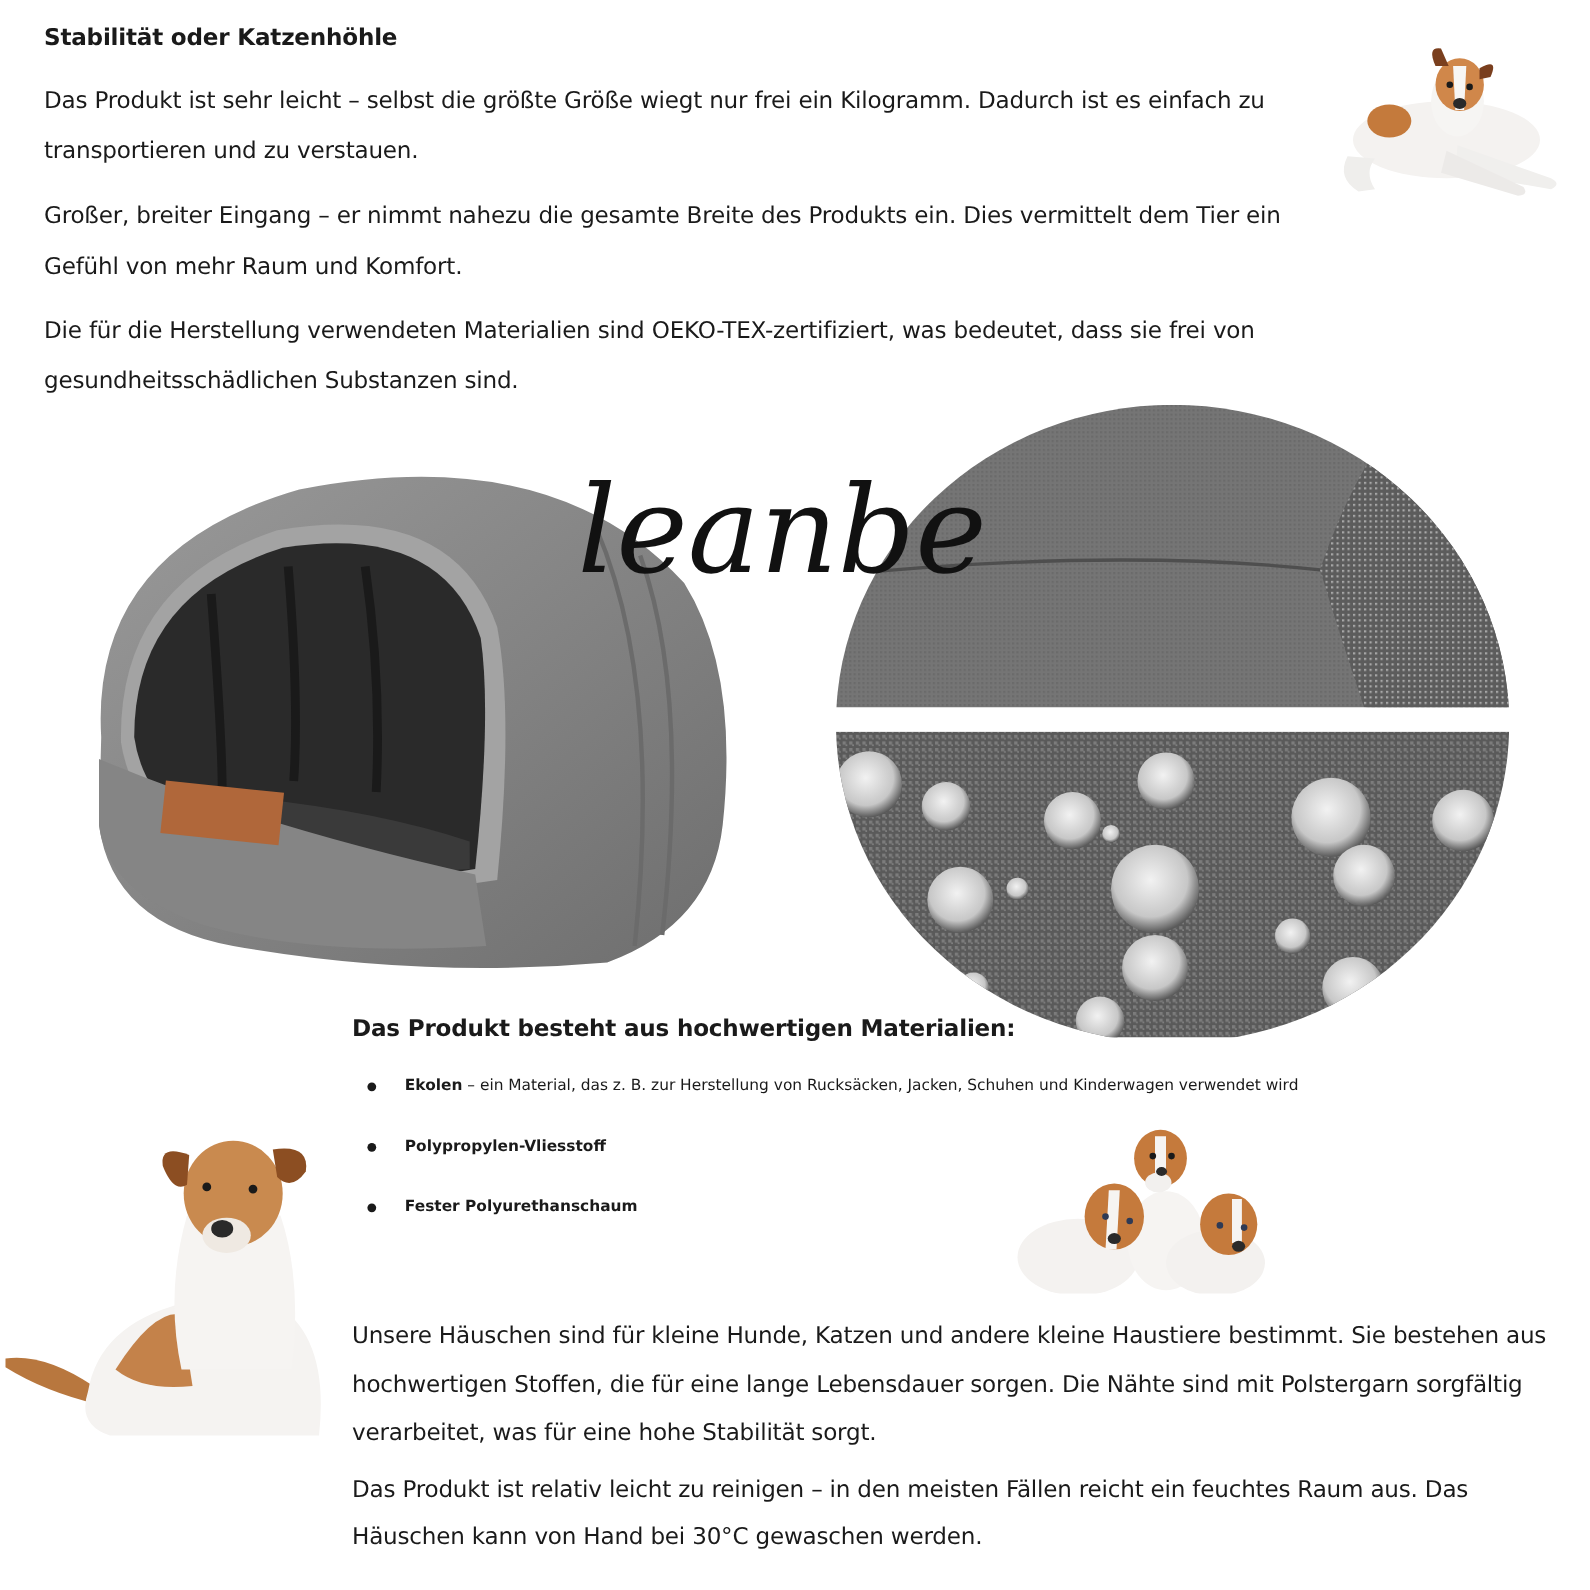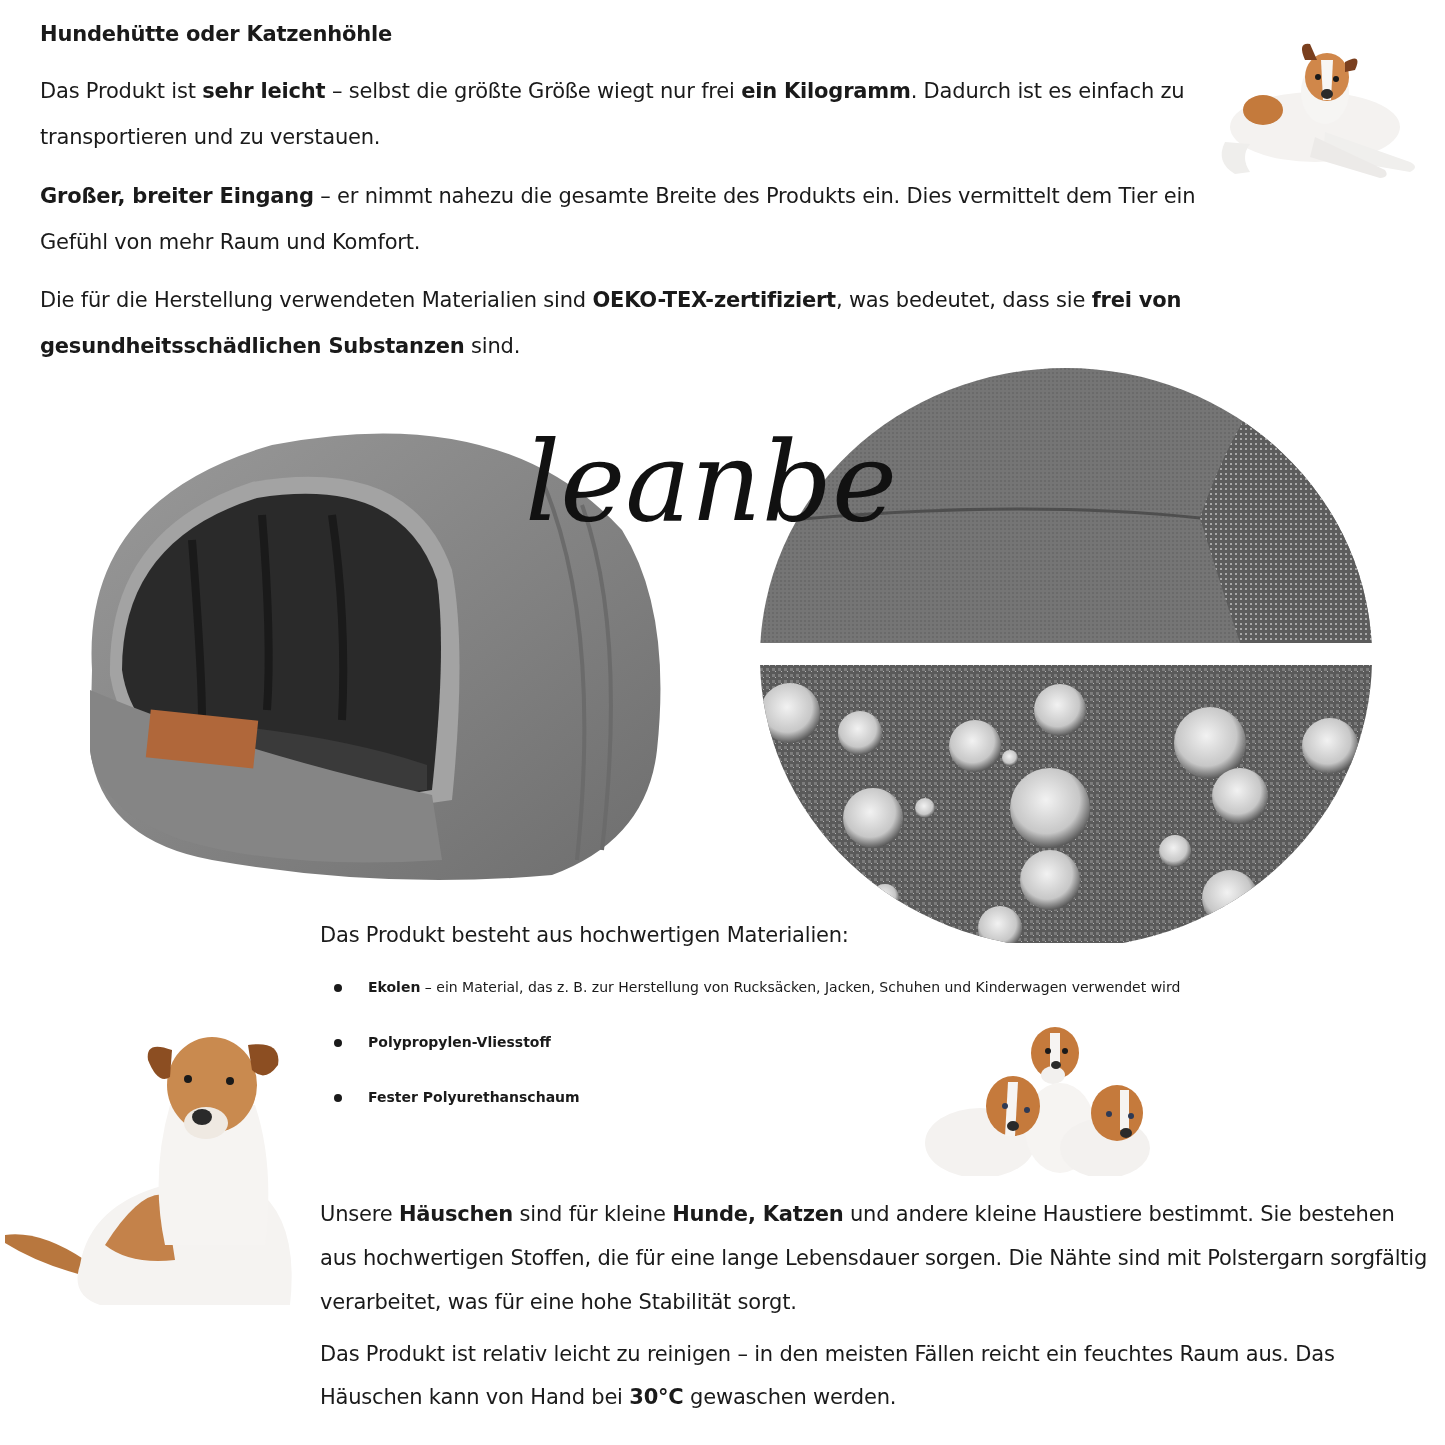--- a/index.html
+++ b/index.html
@@ -1,46 +1,46 @@
 <!DOCTYPE html>
 <html><head>
 <meta charset="utf-8">
 <style>
   html, body { margin: 0; padding: 0; background: #ffffff; }
   body { width: 1445px; height: 1445px; position: relative; overflow: hidden;
          font-family: "DejaVu Sans", "Liberation Sans", sans-serif; color: #1a1a1a; }
   .abs { position: absolute; }
   .txt { font-size: 21px; line-height: 46px; letter-spacing: -0.2px; }
-  .txt b { font-weight: bold; }
+  .txt b { font-weight: normal; }
   .heading { left: 40px; top: 14px; font-size: 21px; font-weight: bold; line-height: 40px; }
   .p1 { left: 40px; top: 68px; width: 1160px; }
   .p2 { left: 40px; top: 173px; width: 1180px; }
   .p3 { left: 40px; top: 277px; width: 1200px; }
-  .mat-head { left: 320px; top: 912px; font-weight: normal; }
+  .mat-head { left: 320px; top: 912px; font-weight: bold; }
   .mat-list { left: 320px; top: 966px; width: 1120px; margin: 0; padding: 0; list-style: none; }
   .mat-list li { position: relative; padding-left: 48px; font-size: 14px; line-height: 42px; margin-bottom: 13px; }
   .mat-list li .bullet { position: absolute; left: 14px; top: 18px; width: 8px; height: 8px; border-radius: 50%; background: #1a1a1a; }
   .p4 { left: 320px; top: 1192px; width: 1110px; line-height: 44px; }
   .p5 { left: 320px; top: 1333px; width: 1060px; line-height: 43px; }
 
   
   .dog-top { left: 1205px; top: 22px; width: 225px; height: 160px; }
   .bed { left: 82px; top: 420px; width: 585px; height: 470px; }
   .circle-wrap { left: 760px; top: 368px; width: 612px; height: 575px; }
   .half { position: absolute; left: 0; width: 612px; overflow: hidden; }
   .half.top { top: 0; height: 275px; }
   .half.bot { top: 297px; height: 278px; }
   .dog-left { left: 0px; top: 1015px; width: 305px; height: 300px; }
   .puppies { left: 905px; top: 1018px; width: 265px; height: 158px; }
   .logo { left: 515px; top: 420px; width: 460px; height: 125px; }
 </style>
 </head>
 <body>
 
-<div class="abs heading txt">Hundehütte oder Katzenhöhle</div>
+<div class="abs heading txt">Stabilität oder Katzenhöhle</div>
 
 <div class="abs txt p1">
   <span>Das Produkt ist </span><b>sehr leicht</b><span> – selbst die größte Größe wiegt nur frei </span><b>ein Kilogramm</b><span>. Dadurch ist es einfach zu transportieren und zu verstauen.</span>
 </div>
 
 <div class="abs txt p2">
   <b>Großer, breiter Eingang</b><span> – er nimmt nahezu die gesamte Breite des Produkts ein. Dies vermittelt dem Tier ein Gefühl von mehr Raum und Komfort.</span>
 </div>
 
 <div class="abs txt p3">

